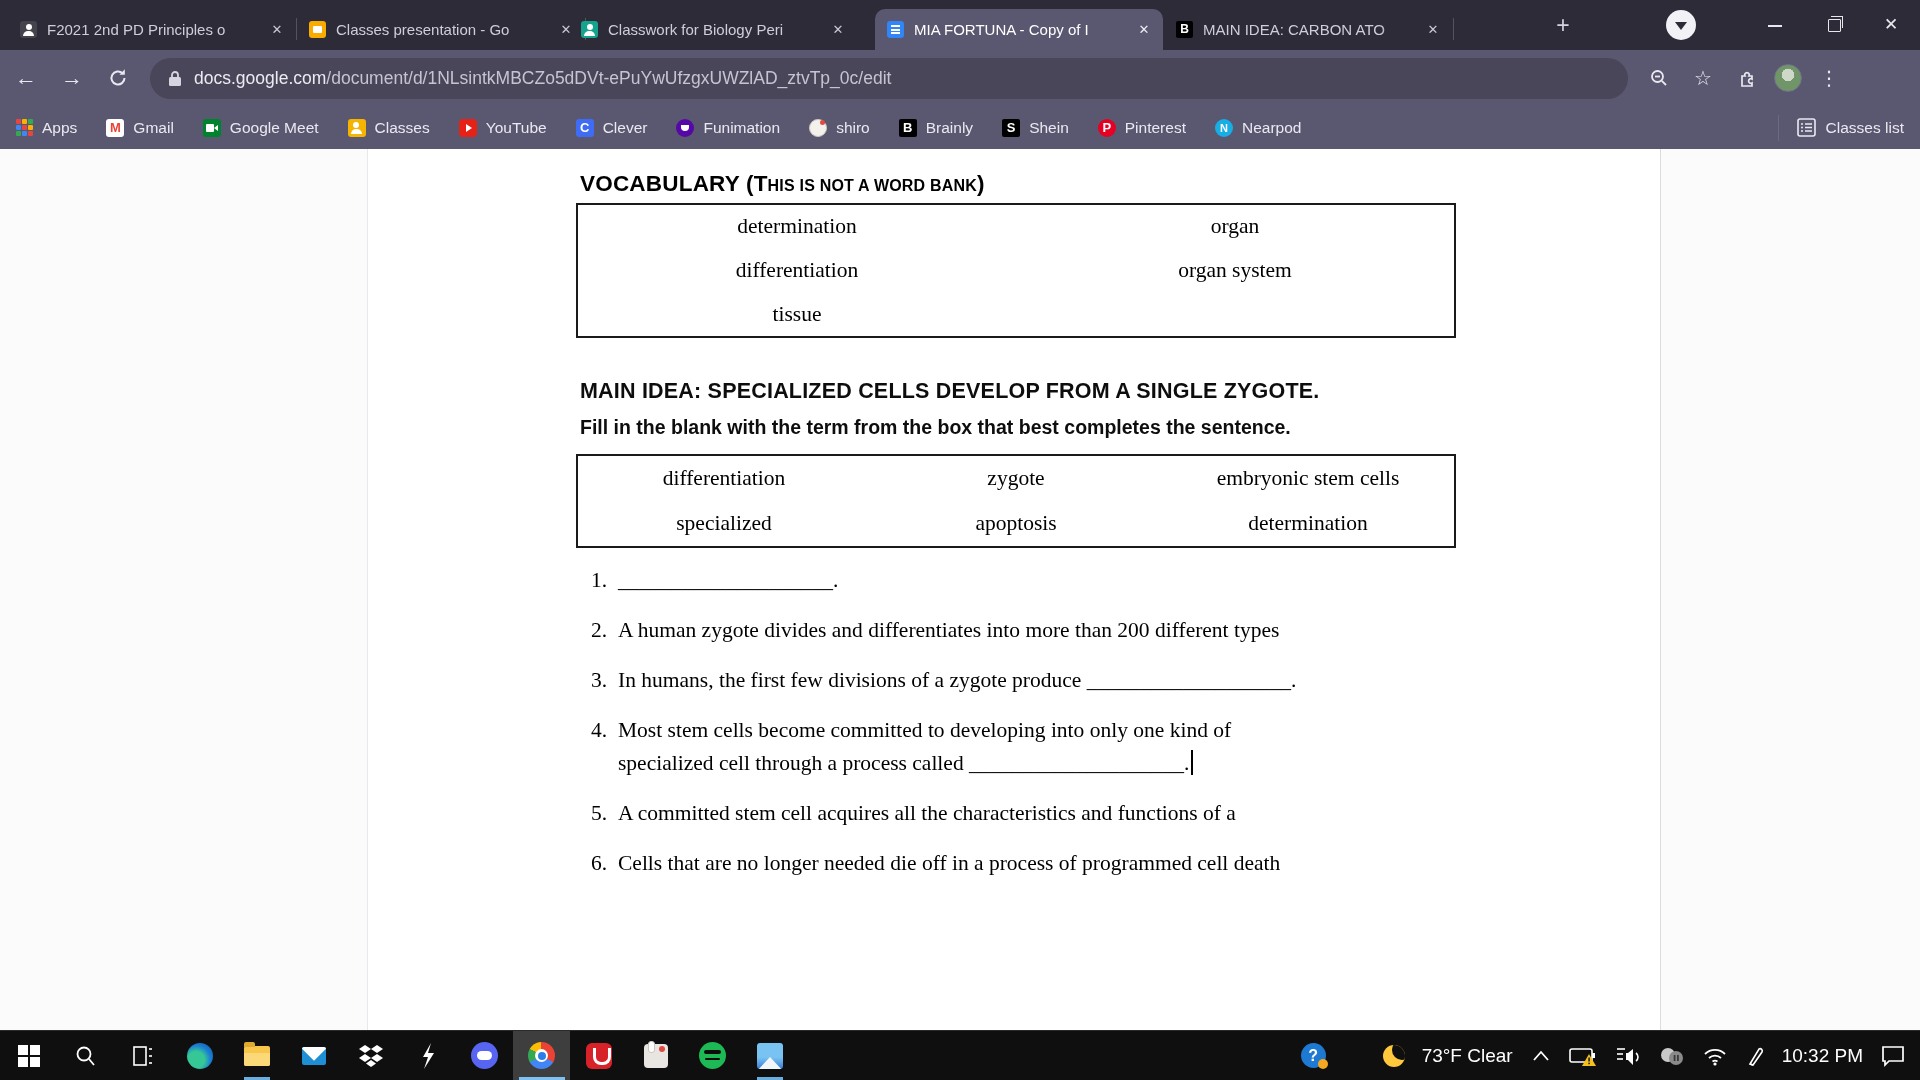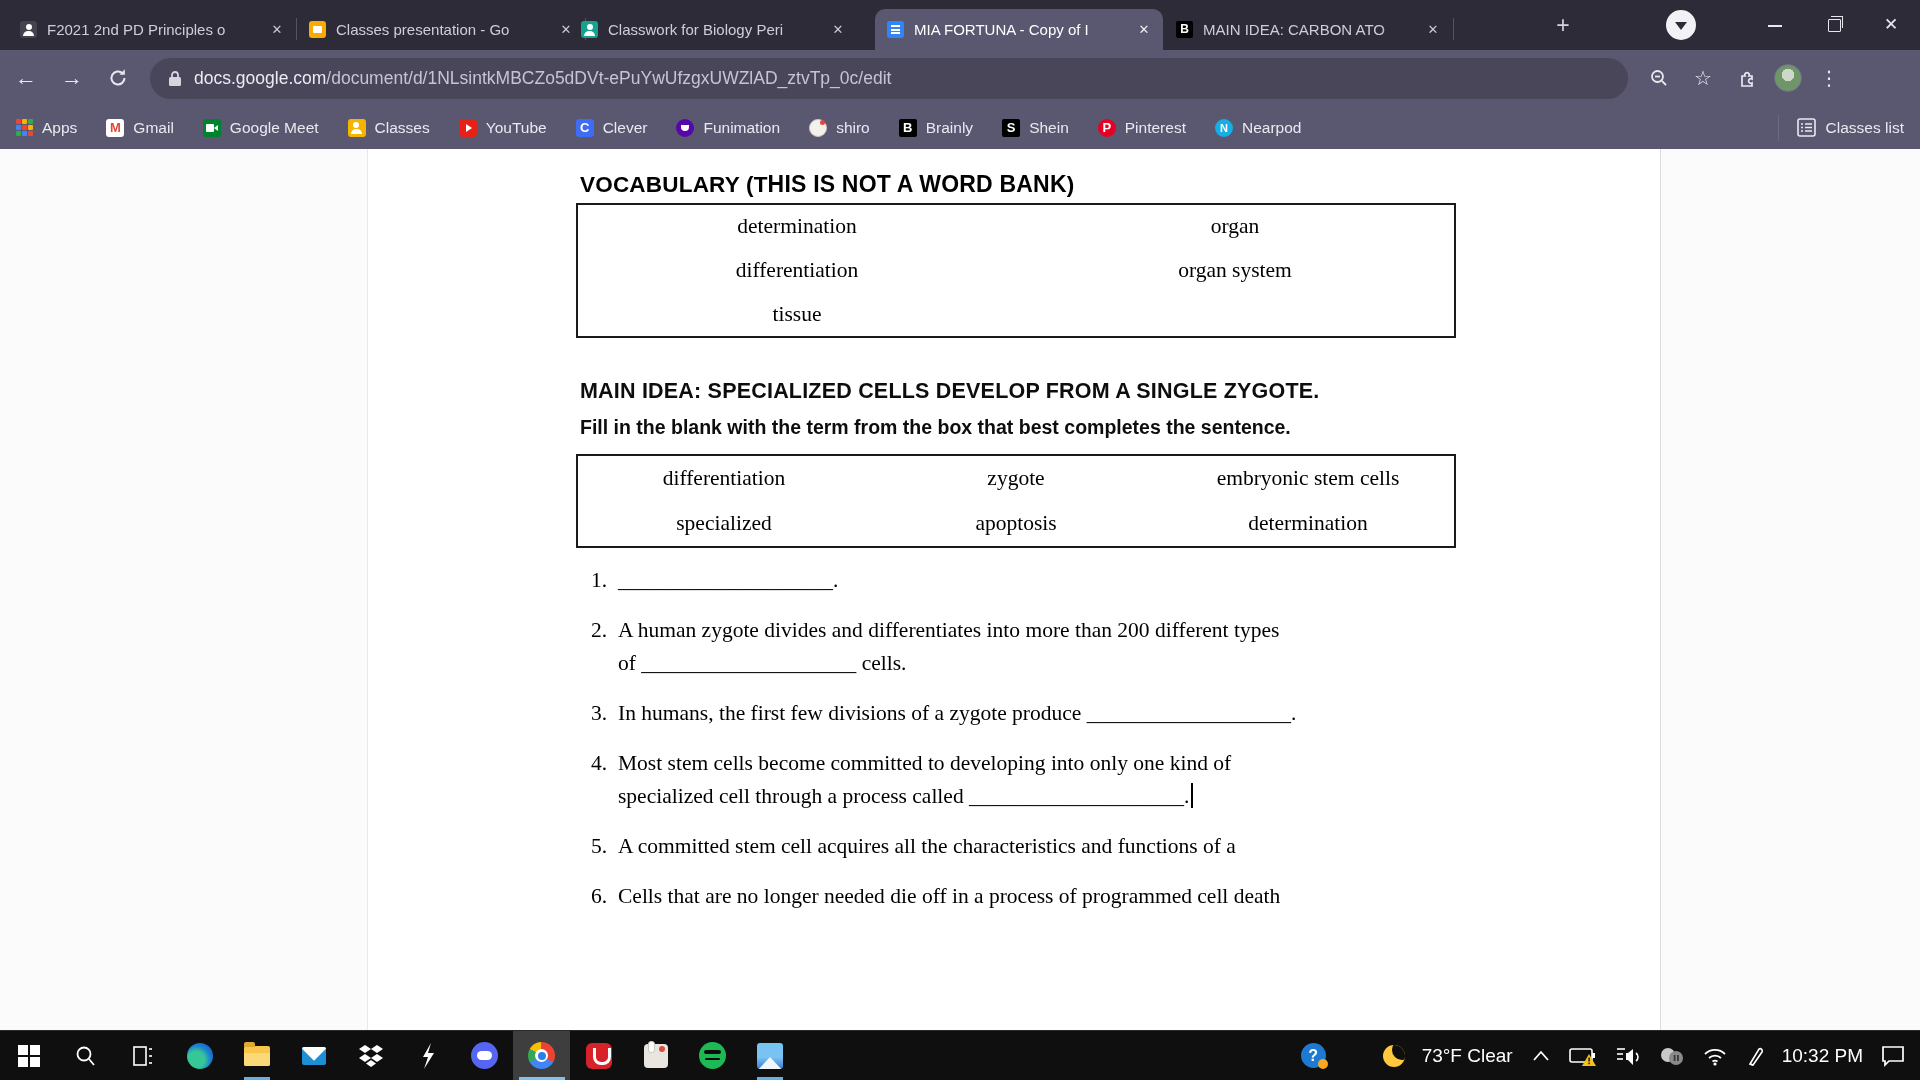--- a/index.html
+++ b/index.html
@@ -98,21 +98,21 @@
                  border-left:1px solid #6c6980; height:26px; }
 
   
   .docarea { position:absolute; left:0; top:149px; width:1920px; height:881px; background:#fbfbfc; }
   .docpage { position:absolute; left:367px; top:0; width:1294px; height:881px; background:#fff;
              border-left:1px solid #e8e8ea; border-right:1px solid #dcdcde; }
   .doc-serif { font-family:"Liberation Serif","DejaVu Serif",serif; color:#000; }
 
   .vocab-heading { position:absolute; left:580px; top:22px; font-weight:bold; color:#000;
                    font-size:22.5px; letter-spacing:0.2px; }
-  .vocab-heading .smallcaps { font-size:23px;margin-top:44px; }
+  .vocab-heading .smallcaps { font-size:16px;margin-top:44px; }
   .vocab-table { position:absolute; left:576px; top:54px; width:880px; height:135px;
                  border:2px solid #1a1a1a; display:grid; grid-template-columns:1fr 1fr;
                  grid-template-rows:1fr 1fr 1fr; align-items:center; }
   .vocab-cell { text-align:center; font-size:21.5px; }
 
   .main-heading { position:absolute; left:580px; top:230px; font-weight:bold; color:#0d0d0d;
                   font-size:21.5px; letter-spacing:0.2px; }
   .instruction { position:absolute; left:580px; top:267px; font-weight:bold; color:#0d0d0d; font-size:19.5px; }
   .bank-table { position:absolute; left:576px; top:305px; width:880px; height:94px;
                 border:2px solid #1a1a1a; display:grid; grid-template-columns:1fr 1fr 1fr;
@@ -368,21 +368,20 @@
   </div>
 
   <div class="questions doc-serif">
     <div class="q">
       <span class="qnum">1.</span>
       <div class="qline">____________________.</div>
     </div>
     <div class="q">
       <span class="qnum">2.</span>
       <div class="qline">A human zygote divides and differentiates into more than 200 different types</div>
-      <div class="qline">of ____________________ cells.</div>
     </div>
     <div class="q">
       <span class="qnum">3.</span>
       <div class="qline">In humans, the first few divisions of a zygote produce ___________________.</div>
     </div>
     <div class="q">
       <span class="qnum">4.</span>
       <div class="qline">Most stem cells become committed to developing into only one kind of</div>
       <div class="qline"><span>specialized cell through a process called ____________________.</span><span class="caret"></span></div>
     </div>

